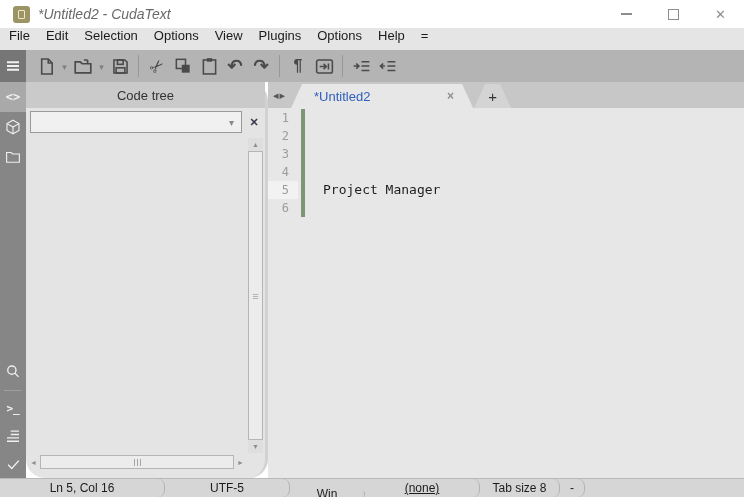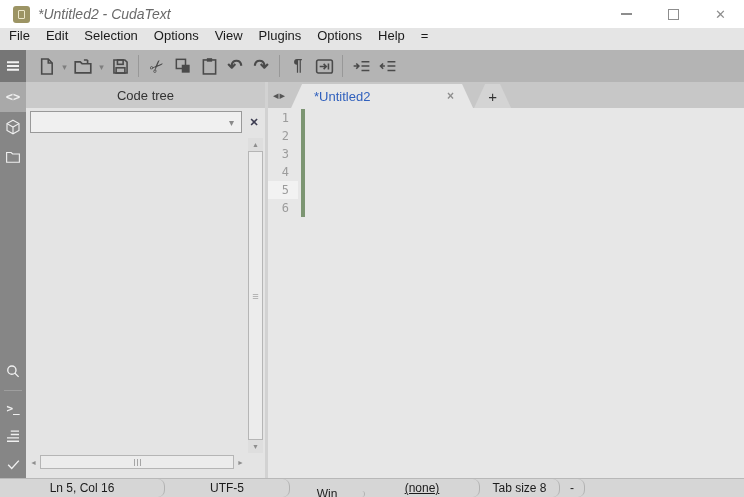--- a/index.html
+++ b/index.html
@@ -45,21 +45,21 @@
   .tb-sep { width:1px; height:22px; background:#989898; margin:0 5px; flex:none; }
   .tb-glyph { font-size:18px; font-weight:bold; color:#4a4a4a; line-height:1; }
   .tb-glyph.cut { transform:rotate(-45deg); font-weight:normal; font-size:17px; }
   .tb-glyph.pilcrow { font-size:16px; }
 
   
   .content-row { flex:1; display:flex; min-height:0; }
 
   
   .codetree-panel { width:242px; background:#e4e4e4; display:flex; flex-direction:column; flex:none;
-                    border-right:3px solid #d2d2d2; }
+                    border-right:3px solid #d2d2d2;border-radius:19px; }
   .panel-header { height:26px; background:#cacaca; display:flex; align-items:center; justify-content:center;
                   font-size:13px; color:#333; flex:none; }
   .combo-row { display:flex; align-items:center; padding:3px 3px 3px 4px; gap:4px; flex:none; }
   .combobox { flex:1; height:22px; background:#f0f0f0; border:1px solid #999;
               display:flex; align-items:center; justify-content:flex-end; padding-right:7px; }
   .combo-arrow { color:#8a8a8a; font-size:10px; }
   .panel-close { width:16px; text-align:center; color:#3c3c50; font-size:11px; font-weight:bold; }
   .tree-body { flex:1; display:flex; min-height:0; }
   .tree-view { flex:1; }
   .vscroll { width:15px; display:flex; flex-direction:column; margin:2px 2px 0 0; background:#dedede; flex:none; }
@@ -312,20 +312,21 @@
               <div class="ln">6</div>
             </div>
             <div class="change-bar-col">
               <div class="change-bar"></div>
             </div>
             <div class="code">
               <div class="code-line"></div>
               <div class="code-line"></div>
               <div class="code-line"></div>
               <div class="code-line"></div>
+              <div class="code-line">Project Manager</div>
               <div class="code-line"></div>
             </div>
           </div>
         </div>
 
       </div>
     </div>
   </div>
 
   <div class="statusbar">

